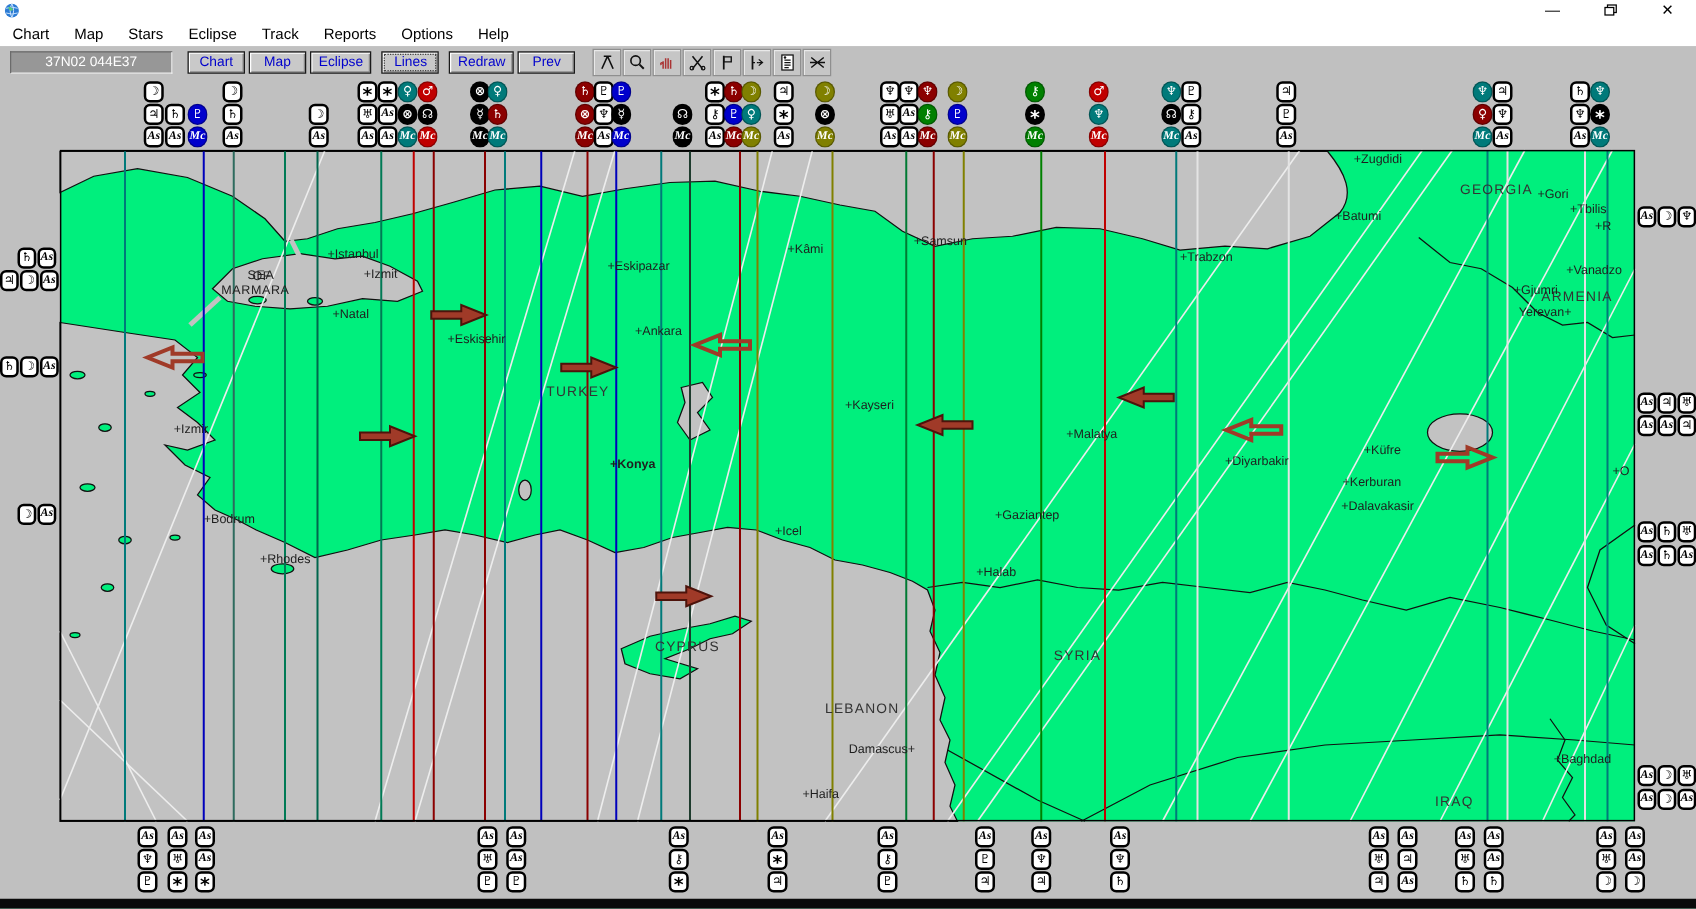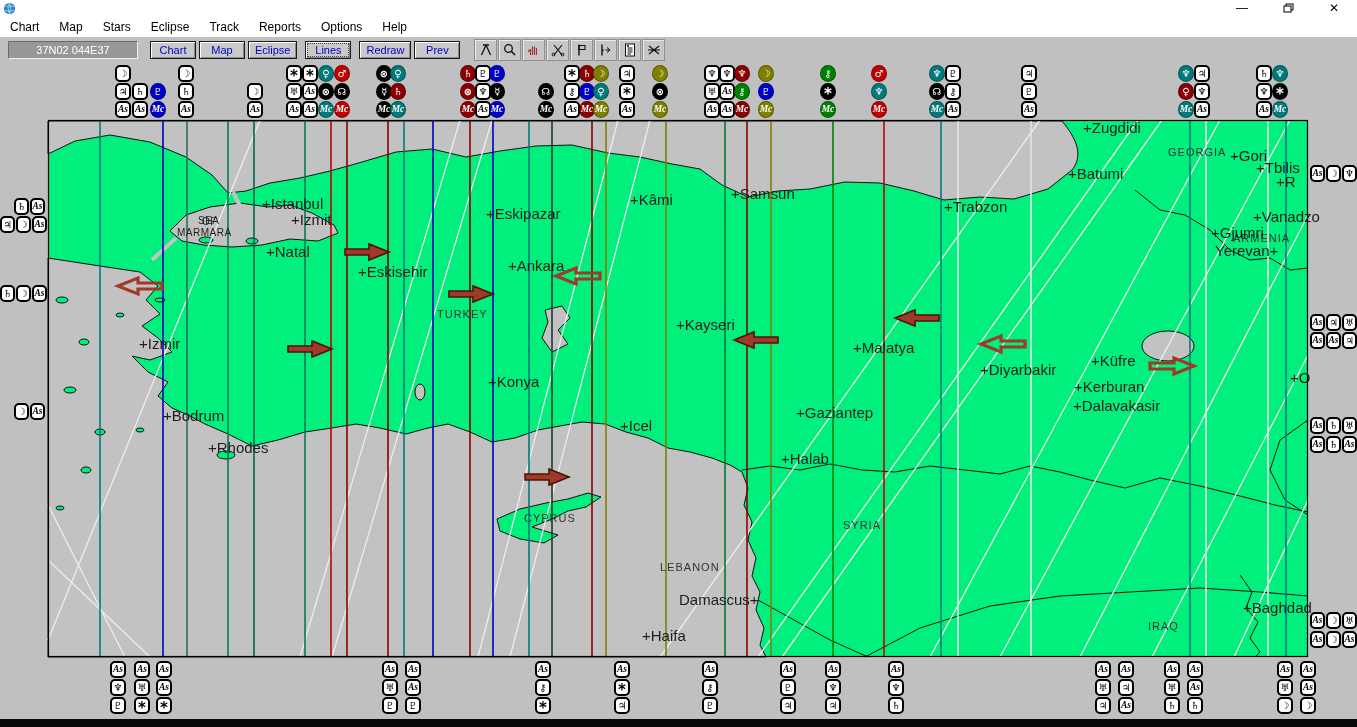--- a/index.html
+++ b/index.html
@@ -28,21 +28,21 @@
           padding:0 6px;box-sizing:border-box}
   .tb-btn.first{margin-left:12px}
   .tb-btn.gap{margin-left:8px}
   .tb-btn.active{outline:1px dotted #444;outline-offset:-3px}
   .tool-btn{width:23px;height:22px;margin-left:1px;background:#c6c6c6;border:1px solid #8f8f8f;
             box-shadow:inset 1px 1px 0 #e9e9e9;display:flex;align-items:center;justify-content:center;
             padding:0;box-sizing:border-box}
   .tool-btn.gap{margin-left:7px}
   
   #mapsvg{position:absolute;top:0;left:0;z-index:1}
-  .city{position:absolute;font-size:15px;color:#1e1e1e;white-space:nowrap;z-index:4;line-height:12px}
+  .city{position:absolute;font-size:10px;color:#1e1e1e;white-space:nowrap;z-index:4;line-height:12px}
   .country{position:absolute;font-size:11px;color:#333;letter-spacing:1px;white-space:nowrap;z-index:4;line-height:12px}
   .sealbl{position:absolute;font-size:10px;color:#222;letter-spacing:.5px;white-space:nowrap;z-index:4;line-height:11px}
   
   .bcol{position:absolute;display:flex;flex-direction:column;gap:1px;z-index:5}
   .brow{position:absolute;display:flex;gap:1px;z-index:5}
   .bcell{width:16px;height:17px;box-sizing:border-box;display:flex;align-items:center;
          justify-content:center;font-family:"DejaVu Sans",sans-serif;font-size:10px;
          font-weight:bold;line-height:1;flex:0 0 auto}
   .brow .bcell{width:15px}
   .bcell.sq{background:#fff;border:2px solid #000;border-radius:5px;color:#000}
@@ -251,38 +251,38 @@
     </g>
     <rect x="48.5" y="120.5" width="1259" height="536" fill="none" stroke="#000" stroke-width="1.2"></rect>
   </svg>
 <div id="overlay">
     <div class="country" style="left: 437px; top: 308px;">TURKEY</div>
     <div class="country" style="left: 1168px; top: 146px;">GEORGIA</div>
     <div class="country" style="left: 1233px; top: 232px;">ARMENIA</div>
     <div class="country" style="left: 843px; top: 519px;">SYRIA</div>
     <div class="country" style="left: 660px; top: 561px;">LEBANON</div>
     <div class="country" style="left: 524px; top: 512px;">CYPRUS</div>
-    <div class="country" style="left: 1148px; top: 620px;">IRAQ</div>
+    <div class="country" style="left: 1148px; top: 636px;">IRAQ</div>
     <div class="sealbl" style="left: 198px; top: 205px; margin-top: 10px;">SEA</div>
     <div class="sealbl" style="left: 202px; top: 216px;">OF</div>
     <div class="sealbl" style="left: 177px; top: 227px;">MARMARA</div>
     <div class="city" style="left: 262px; top: 198px;">+Istanbul</div>
     <div class="city" style="left: 291px; top: 214px;">+Izmit</div>
     <div class="city" style="left: 266px; top: 246px;">+Natal</div>
     <div class="city" style="left: 358px; top: 266px;">+Eskisehir</div>
     <div class="city" style="left: 139px; top: 338px;">+Izmir</div>
     <div class="city" style="left: 163px; top: 410px;">+Bodrum</div>
     <div class="city" style="left: 208px; top: 442px;">+Rhodes</div>
     <div class="city" style="left: 486px; top: 208px;">+Eskipazar</div>
     <div class="city" style="left: 508px; top: 260px;">+Ankara</div>
     <div class="city" style="left: 630px; top: 194px;">+Kâmi</div>
     <div class="city" style="left: 731px; top: 188px;">+Samsun</div>
     <div class="city" style="left: 944px; top: 201px;">+Trabzon</div>
     <div class="city" style="left: 676px; top: 319px;">+Kayseri</div>
-    <div class="city" style="left: 488px; top: 376px;">+Konya</div>
+    <div class="city" style="left: 488px; top: 366px; font-weight: bold;">+Konya</div>
     <div class="city" style="left: 620px; top: 420px;">+Icel</div>
     <div class="city" style="left: 853px; top: 342px;">+Malatya</div>
     <div class="city" style="left: 980px; top: 364px;">+Diyarbakir</div>
     <div class="city" style="left: 1091px; top: 355px;">+Küfre</div>
     <div class="city" style="left: 1074px; top: 381px;">+Kerburan</div>
     <div class="city" style="left: 1073px; top: 400px;">+Dalavakasir</div>
     <div class="city" style="left: 796px; top: 407px;">+Gaziantep</div>
     <div class="city" style="left: 781px; top: 453px;">+Halab</div>
     <div class="city" style="left: 1083px; top: 122px;">+Zugdidi</div>
     <div class="city" style="left: 1230px; top: 150px;">+Gori</div>

